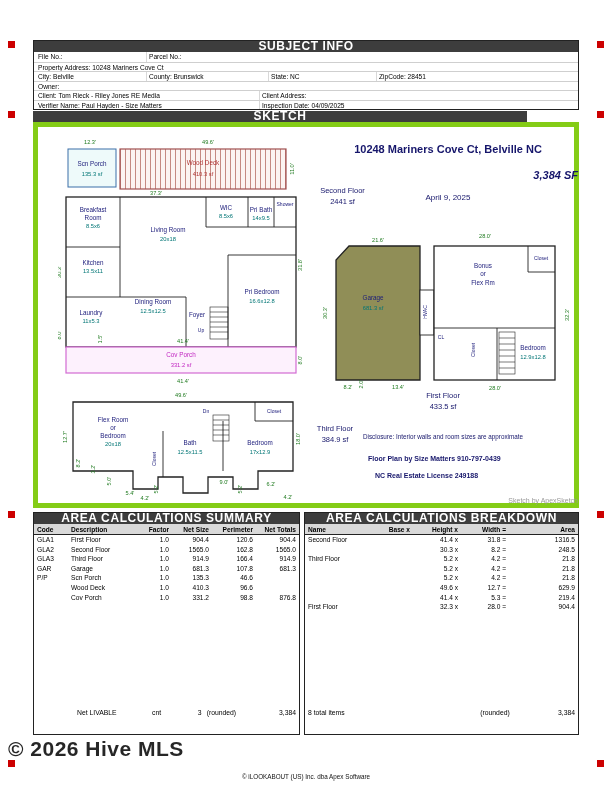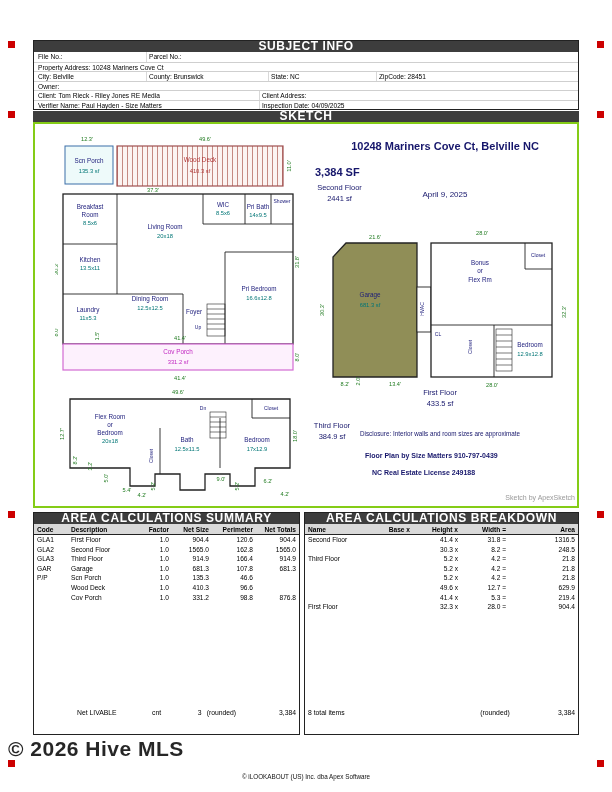--- a/index.html
+++ b/index.html
@@ -11,23 +11,23 @@
   .marker { width:7px; height:7px; background:#cc0000; }
   .box { border:1px solid #222; background:#fff; }
   .bar { background:#3d3d3d; color:#fff; font-size:12px; font-weight:bold; text-align:center;
          line-height:11px; height:11px; letter-spacing:.6px; }
   
   .si-row { position:relative; height:9.5px; font-size:6.6px; line-height:9.5px; }
   .si-row + .si-row { border-top:1px solid #cfcfcf; }
   .si-field { position:absolute; top:0; white-space:nowrap; }
   .vsep { position:absolute; top:0; bottom:0; width:1px; background:#d8d8d8; }
   
-  .canvas { left:33px; top:122px; width:546px; height:386px; border:2px solid #84cc16; }
+  .canvas { left:33px; top:122px; width:546px; height:386px; border:5px solid #84cc16; }
   .addr-h { left:280px; top:16px; width:260px; text-align:center; font-size:11px; font-weight:bold; color:#16166b; }
-  .sf-h   { left:280px; top:42px; width:260px; text-align:left; font-size:11px; font-weight:bold; color:#16166b; }
+  .sf-h   { left:280px; top:42px; width:260px; text-align:right; font-size:11px; font-weight:bold; color:#16166b;font-style:italic; }
   .date-h { left:280px; top:66px; width:260px; text-align:center; font-size:8px; color:#16166b; }
   .fl-cap { position:absolute; text-align:center; font-size:7.5px; line-height:11px; color:#16166b; }
   .disc { left:325px; top:306px; font-size:6.3px; color:#16166b; }
   .by1 { left:330px; top:328px; font-size:7px; font-weight:bold; color:#16166b; }
   .by2 { left:337px; top:345px; font-size:7px; font-weight:bold; color:#16166b; }
   .credit { left:380px; top:370px; width:160px; text-align:right; font-size:7px; color:#999; }
   
   svg text { font-family:"Liberation Sans","DejaVu Sans",sans-serif; }
   .wallf { fill:#fff; stroke:#222; stroke-width:1.3; }
   .iwall { fill:none; stroke:#222; stroke-width:.9; }
@@ -96,21 +96,21 @@
       <span class="si-field" style="left:4px">Client: Tom Rieck - Riley Jones RE Media</span>
       <span class="si-field" style="left:228px">Client Address:</span>
     </div>
     <div class="si-row">
       <span class="vsep" style="left:225px"></span>
       <span class="si-field" style="left:4px">Verifier Name: Paul Hayden - Size Matters</span>
       <span class="si-field" style="left:228px">Inspection Date: 04/09/2025</span>
     </div>
   </div>
 
-  <div class="abs bar" style="left:33px; top:111px; width:546px;">SKETCH</div>
+  <div class="abs bar" style="left:33px; top:111px; width:494px;">SKETCH</div>
   <div class="abs canvas">
 
     <div class="abs addr-h">10248 Mariners Cove Ct, Belville NC</div>
     <div class="abs sf-h">3,384 SF</div>
     <div class="abs date-h">April 9, 2025</div>
 
     <div class="fl-cap" style="left:267px; top:58px; width:75px;">
       <div>Second Floor</div>
       <div>2441 sf</div>
     </div>

